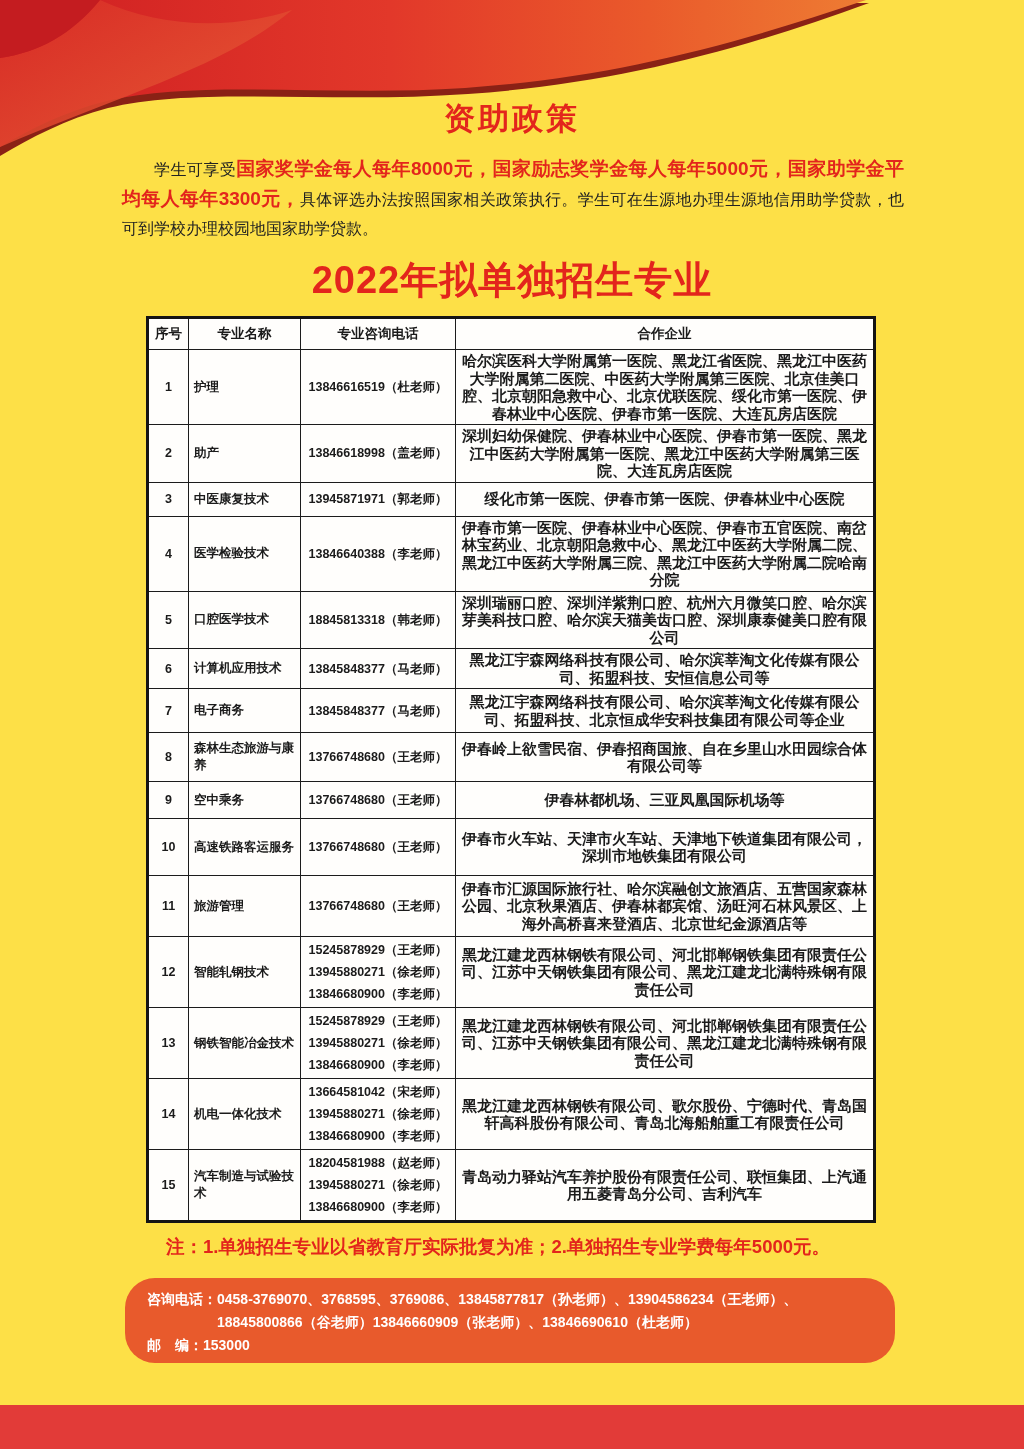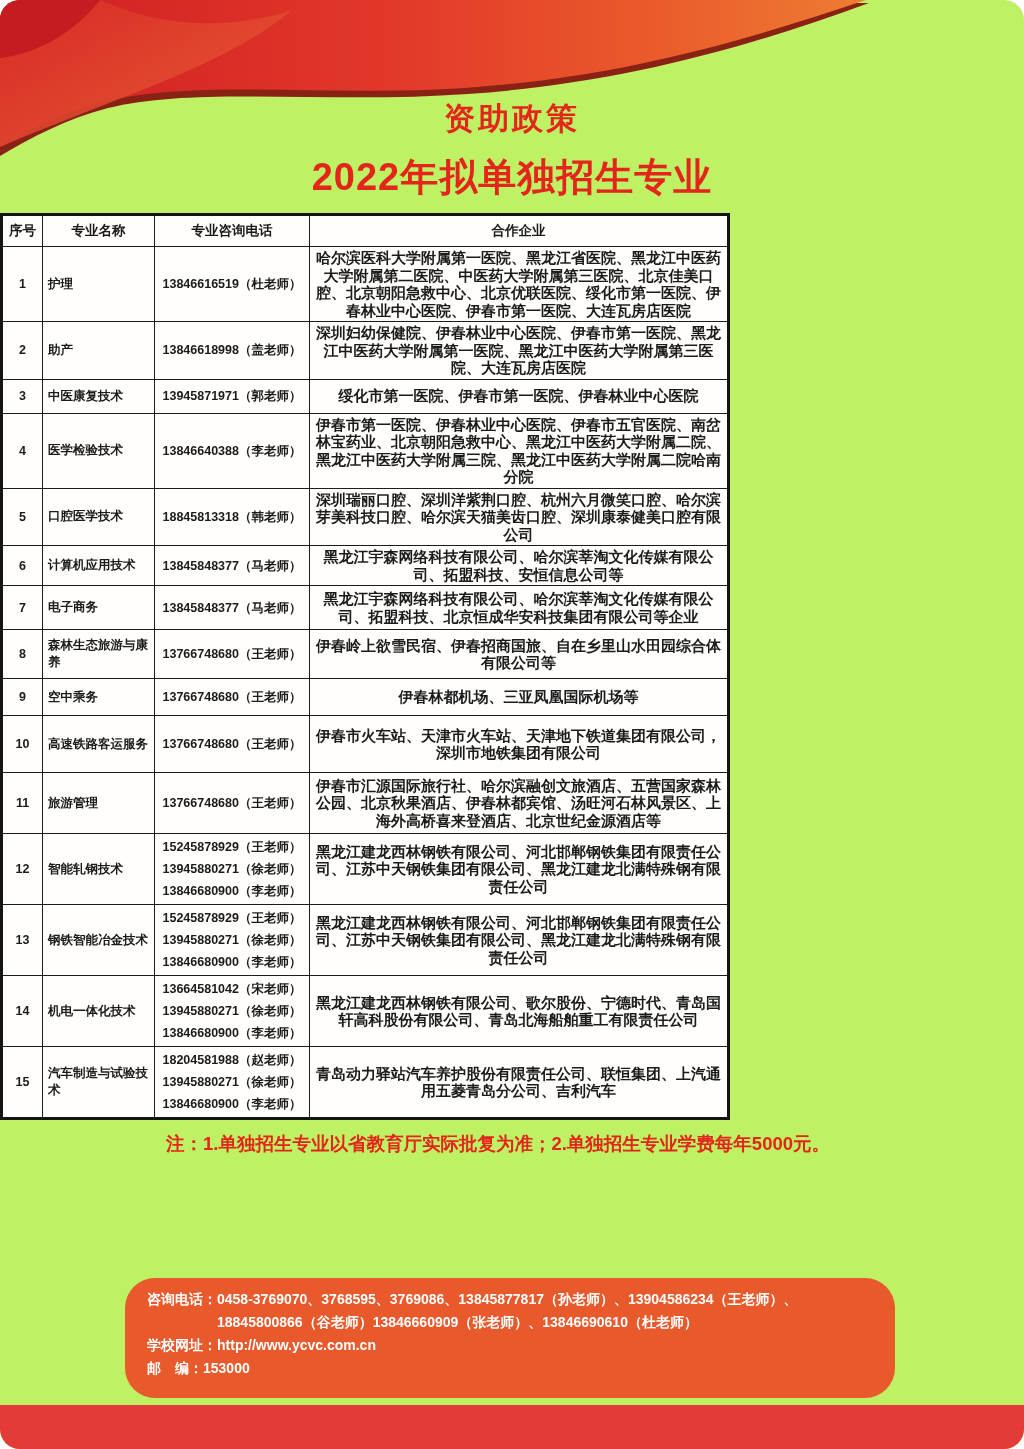--- a/index.html
+++ b/index.html
@@ -10,23 +10,22 @@
   }
   html,body{margin:0;padding:0;}
   body{
     font-family:"Liberation Sans","DejaVu Sans",sans-serif;
     background:#ffffff;
   }
   .page{
     position:relative;
     width:1024px;
     height:1449px;
-    background:#bef264;
+    background:#fde047;
     overflow:hidden;
-    border-radius:20px;
   }
   .swoosh{
     position:absolute;
     top:0;left:0;
     width:1024px;height:230px;
     pointer-events:none;
   }
   .content{position:relative;z-index:2;}
   h1.sec-title{
     margin:0;
@@ -54,20 +53,21 @@
   h2.sec-title2{
     margin:12px 0 10px 0;
     text-align:center;
     color:var(--accent-red);
     font-size:38px;
     font-weight:bold;
     letter-spacing:1px;
   }
   table.majors{
     border-collapse:collapse;
+    margin-left:146px;
     width:730px;
     table-layout:fixed;
     border:3px solid #141414;
     background:#fffefc;
   }
   table.majors th, table.majors td{
     border:1.5px solid var(--table-border);
     vertical-align:middle;
     color:#1b1b1b;
     font-weight:bold;
@@ -107,21 +107,21 @@
     margin:11px 0 0 166px;
     color:var(--accent-red);
     font-weight:bold;
     font-size:18.5px;
   }
   .footer-box{
     position:absolute;
     left:125px;
     top:1278px;
     width:770px;
-    height:120px;
+    height:85px;
     box-sizing:border-box;
     background:var(--footer-orange);
     border-radius:30px;
     padding:10px 20px 0 22px;
     color:#ffffff;
     font-weight:bold;
     font-size:14px;
     z-index:2;
   }
   .frow{display:flex;line-height:23px;}
@@ -157,20 +157,21 @@
     <path d="M0,6 L869,3 C735,52 612,84 468,94 C330,104 196,86 108,108 C66,119 30,138 0,156 Z" fill="#8a2115"></path>
     <path d="M0,0 L866,0 C730,46 610,78 465,88 C328,97 198,79 107,101 C66,111 30,129 0,147 Z" fill="url(#gMain)"></path>
     <path d="M100,0 C160,28 232,30 292,10 C225,66 130,92 0,147 L0,58 C40,52 72,34 100,0 Z" fill="url(#gCross)" opacity="0.85"></path>
     <path d="M0,0 L100,0 C72,34 40,52 0,58 Z" fill="#c41c20"></path>
   </svg>
 
   <div class="content">
 
     <h1 class="sec-title">资助政策</h1>
 
+    <p class="intro"><span>学生可享受</span><span class="hl">国家奖学金每人每年8000元，</span><span class="hl">国家励志奖学金每人每年5000元，</span><span class="hl">国家助学金平均每人每年3300元，</span><span>具体评选办法按照国家相关政策执行。学生可在生源地办理生源地信用助学贷款，也可到学校办理校园地国家助学贷款。</span></p>
 
     <h2 class="sec-title2">2022年拟单独招生专业</h2>
 
     <table class="majors">
       <colgroup>
         <col style="width:41px">
         <col style="width:112px">
         <col style="width:155px">
         <col>
       </colgroup>
@@ -317,24 +318,20 @@
     <p class="note">注：1.单独招生专业以省教育厅实际批复为准；2.单独招生专业学费每年5000元。</p>
 
   </div>
 
   <div class="footer-box">
       <div class="frow">
         <span class="flabel">咨询电话：</span>
         <span class="fvalue">0458-3769070、3768595、3769086、13845877817（孙老师）、13904586234（王老师）、18845800866（谷老师）13846660909（张老师）、13846690610（杜老师）</span>
       </div>
       <div class="frow">
-        <span class="flabel">学校网址：</span>
-        <span class="fvalue">http://www.ycvc.com.cn</span>
-      </div>
-      <div class="frow">
         <span class="flabel">邮　编：</span>
         <span class="fvalue">153000</span>
       </div>
     </div>
 
   <div class="bottom-bar"></div>
 
 </div>
 
 </body></html>

